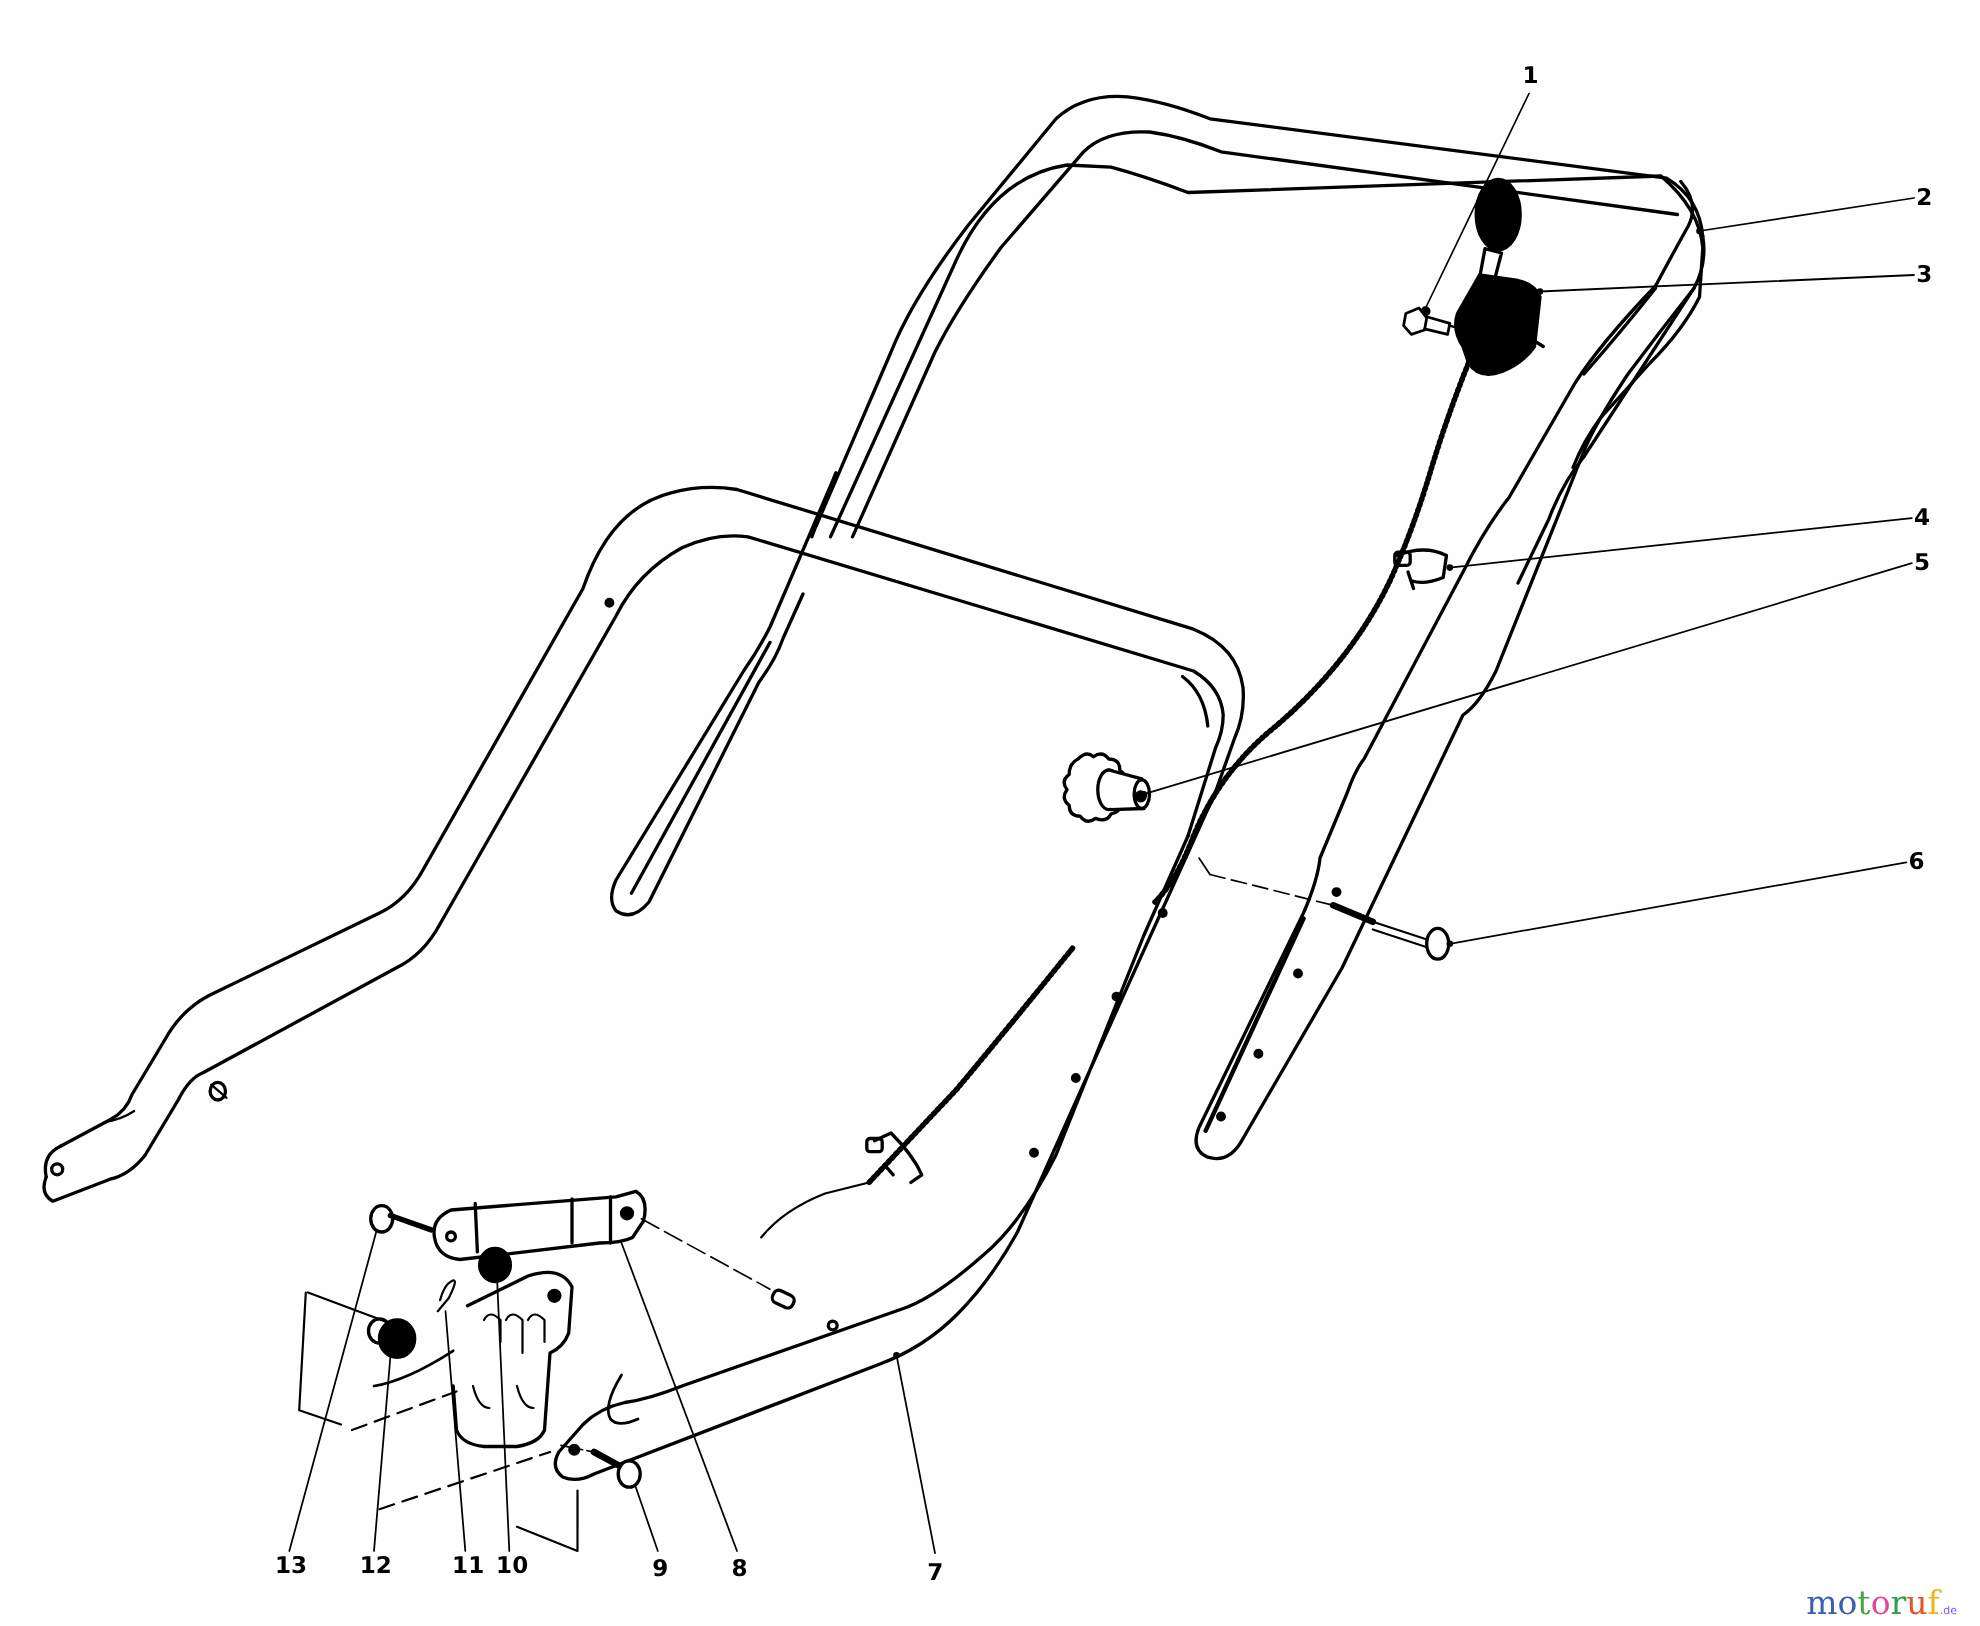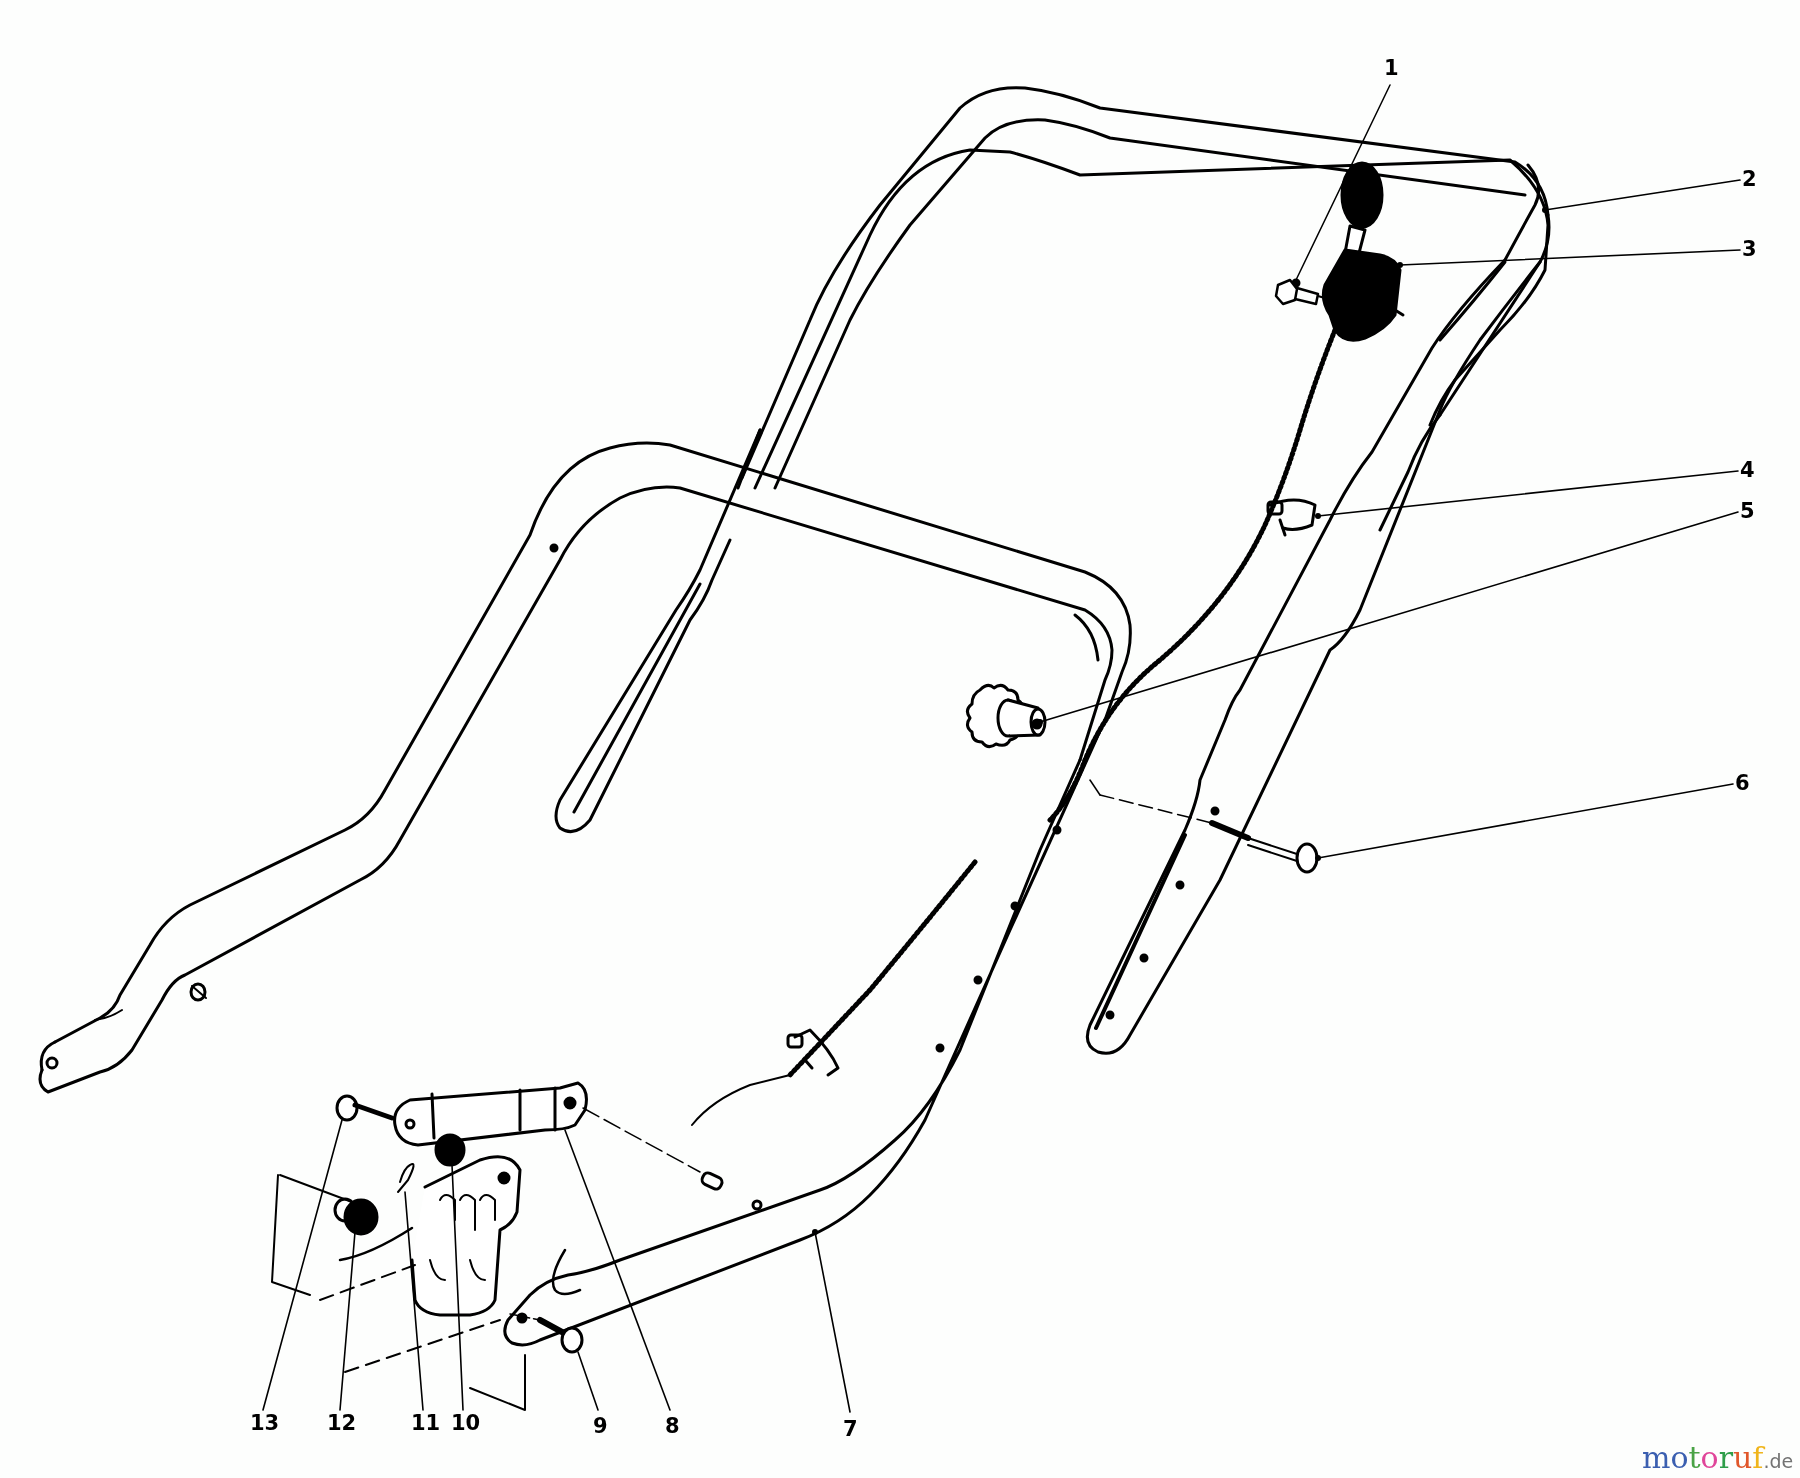--- a/index.html
+++ b/index.html
@@ -1,21 +1,21 @@
 <!DOCTYPE html>
 <html><head>
 <meta charset="utf-8">
 <style>
   html, body { margin: 0; padding: 0; background: #fdfefd; }
   body { width: 1800px; height: 1478px; position: relative; overflow: hidden; font-family: "Liberation Sans", sans-serif; }
   #diagram { position: absolute; left: 0; top: 0; width: 1800px; height: 1478px; }
   .part-label { font-family: "DejaVu Sans", sans-serif; font-weight: bold; font-size: 21px; fill: #000; }
   .watermark { position: absolute; left: 1642px; top: 1440px; font-family: "DejaVu Serif", serif; font-size: 30px; letter-spacing: 0px; }
   .watermark span { display: inline-block; }
-  .watermark .tld { font-family: "DejaVu Sans", sans-serif; font-size: 19px; color: #737373; }
+  .watermark .tld { font-family: "DejaVu Sans", sans-serif; font-size: 10px; color: #8b5cf6; }
 </style>
 </head>
 <body>
 
 <svg id="diagram" viewBox="0 0 1800 1478" xmlns="http://www.w3.org/2000/svg">
   <g fill="none" stroke="#000" stroke-width="3" stroke-linecap="round" stroke-linejoin="round">
 
     <g>
 
       <path d="M 755 488 L 870 235 Q 905 160 970 150 L 1010 152 Q 1040 160 1080 175 L 1510 160 Q 1545 190 1548 225 L 1545 270

